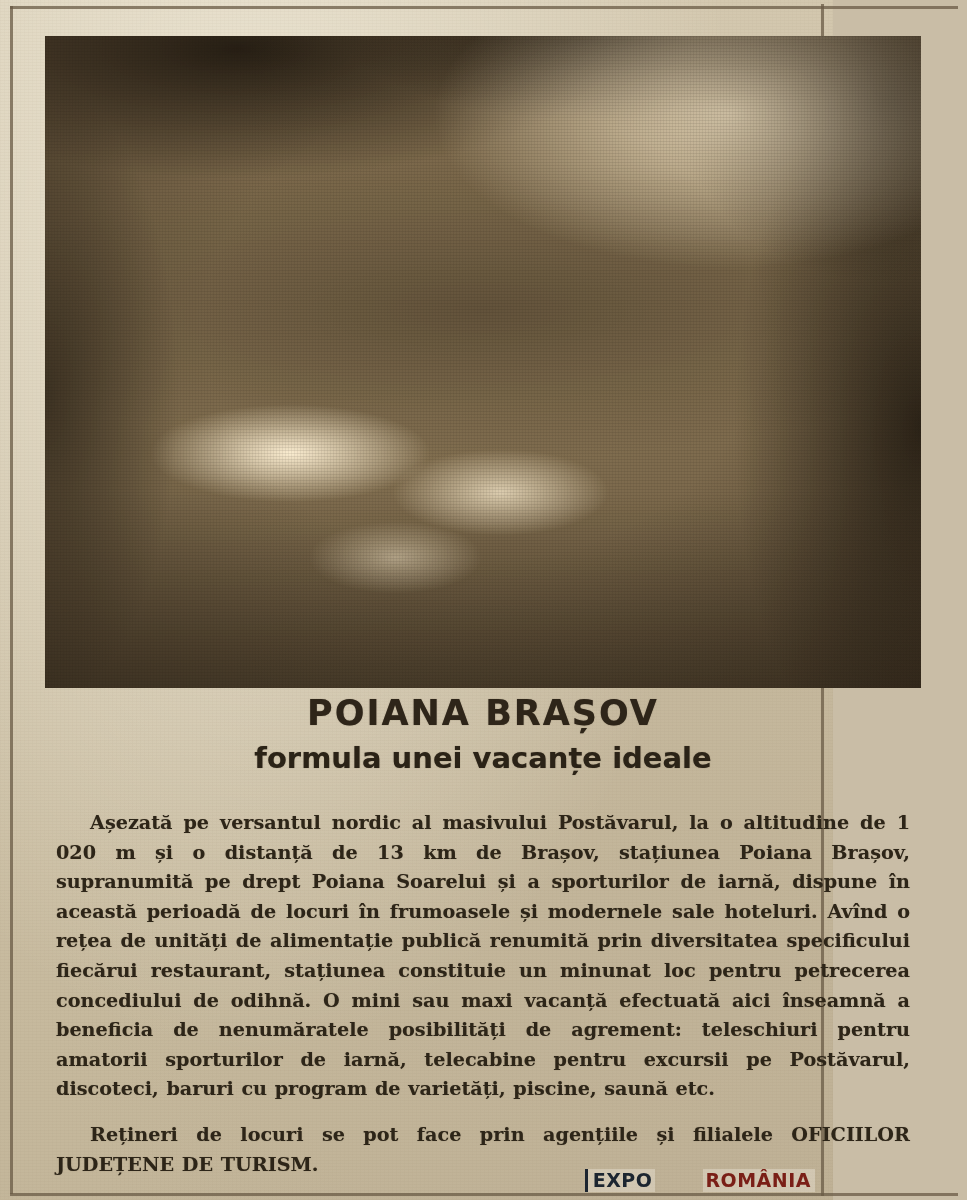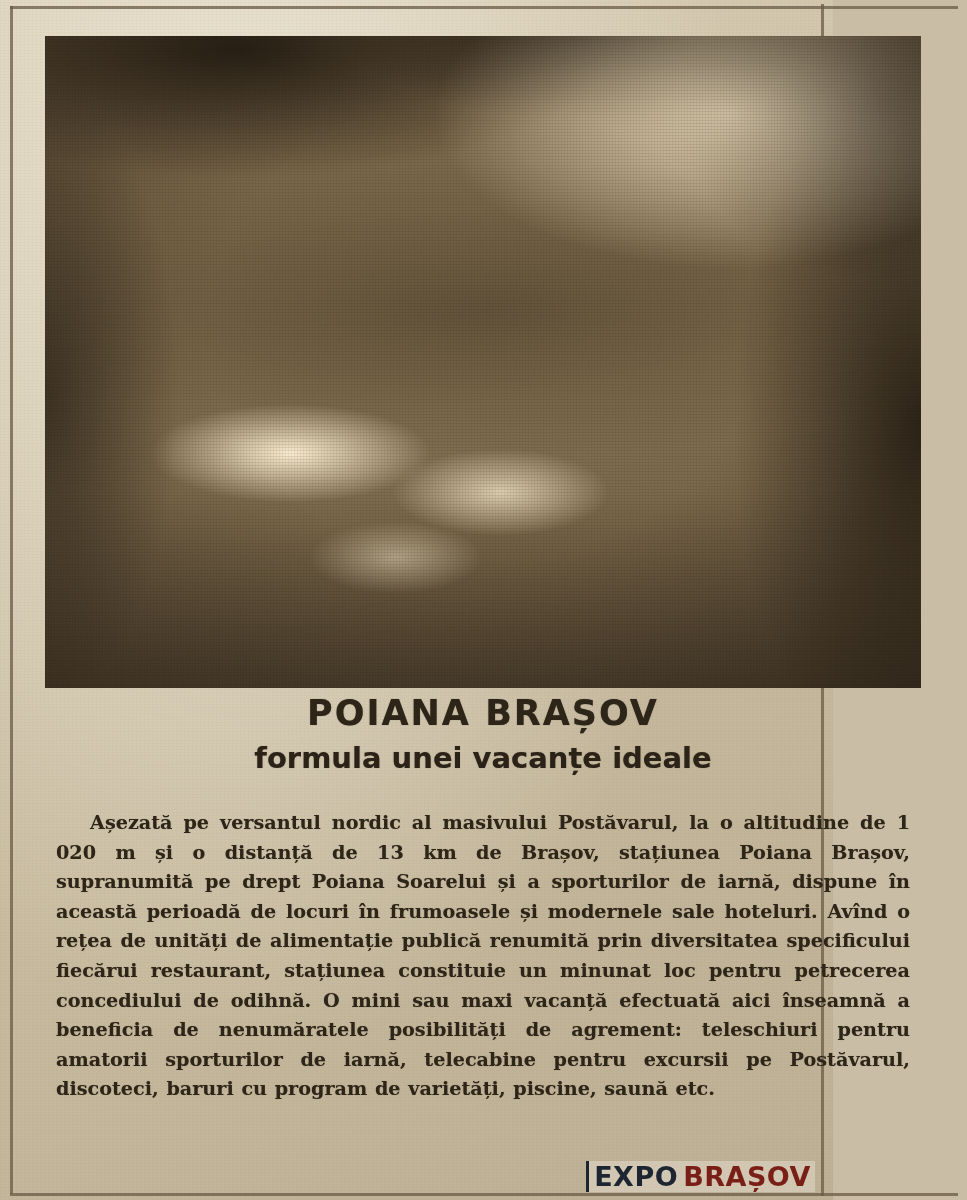--- a/index.html
+++ b/index.html
@@ -143,23 +143,24 @@
 
   
   #watermark {
     position: absolute;
     right: 18px;
     bottom: 8px;
     display: flex;
     align-items: center;
     font-family: "DejaVu Sans", sans-serif;
     font-weight: 700;
-    font-size: 27px;
+    font-size: 19px;
     letter-spacing: .5px;
     line-height: 1;
+    gap: 48px;
   }
   #wm-expo {
     color: #1c2530;
     padding: 2px 3px 2px 5px;
     border-left: 3px solid #1c2530;
     background: rgba(245,242,232,0.35);
   }
   #wm-romania {
     color: #7a1f17;
     padding: 2px 4px 2px 2px;
@@ -185,20 +186,21 @@
 
   </div>
 
   <div id="headline-block">
     <div id="headline">POIANA  BRAȘOV</div>
     <div id="subheadline">formula unei vacanțe ideale</div>
   </div>
 
   <div id="article">
     <p>Așezată pe versantul nordic al masivului Postăvarul, la o altitudine de 1 020 m și o distanță de 13 km de Brașov, stațiunea Poiana Brașov, supranumită pe drept Poiana Soarelui și a sporturilor de iarnă, dispune în această perioadă de locuri în frumoasele și modernele sale hoteluri. Avînd o rețea de unități de alimentație publică renumită prin diversitatea specificului fiecărui restaurant, stațiunea constituie un minunat loc pentru petrecerea concediului de odihnă. O mini sau maxi vacanță efectuată aici înseamnă a beneficia de nenumăratele posibilități de agrement: teleschiuri pentru amatorii sporturilor de iarnă, telecabine pentru excursii pe Postăvarul, discoteci, baruri cu program de varietăți, piscine, saună etc.</p>
+    <p>Rețineri de locuri se pot face prin agențiile și filialele OFICIILOR JUDEȚENE DE TURISM.</p>
   </div>
 
   <div id="watermark">
     <span id="wm-expo">EXPO</span>
-    <span id="wm-romania">BRAȘOV</span>
+    <span id="wm-romania">ROMÂNIA</span>
   </div>
 
 </div>
 
 </body></html>

